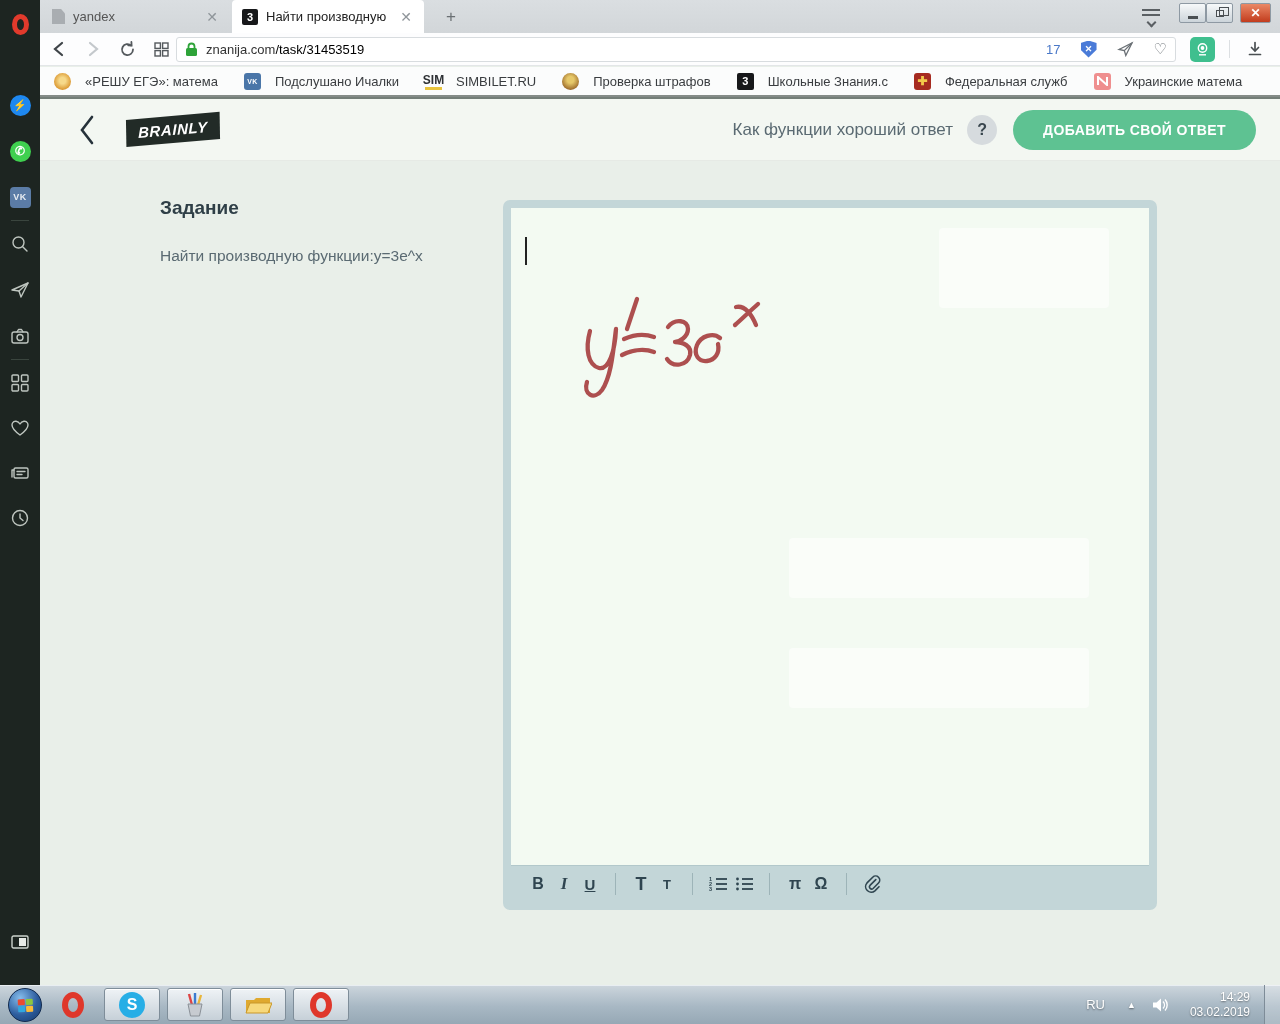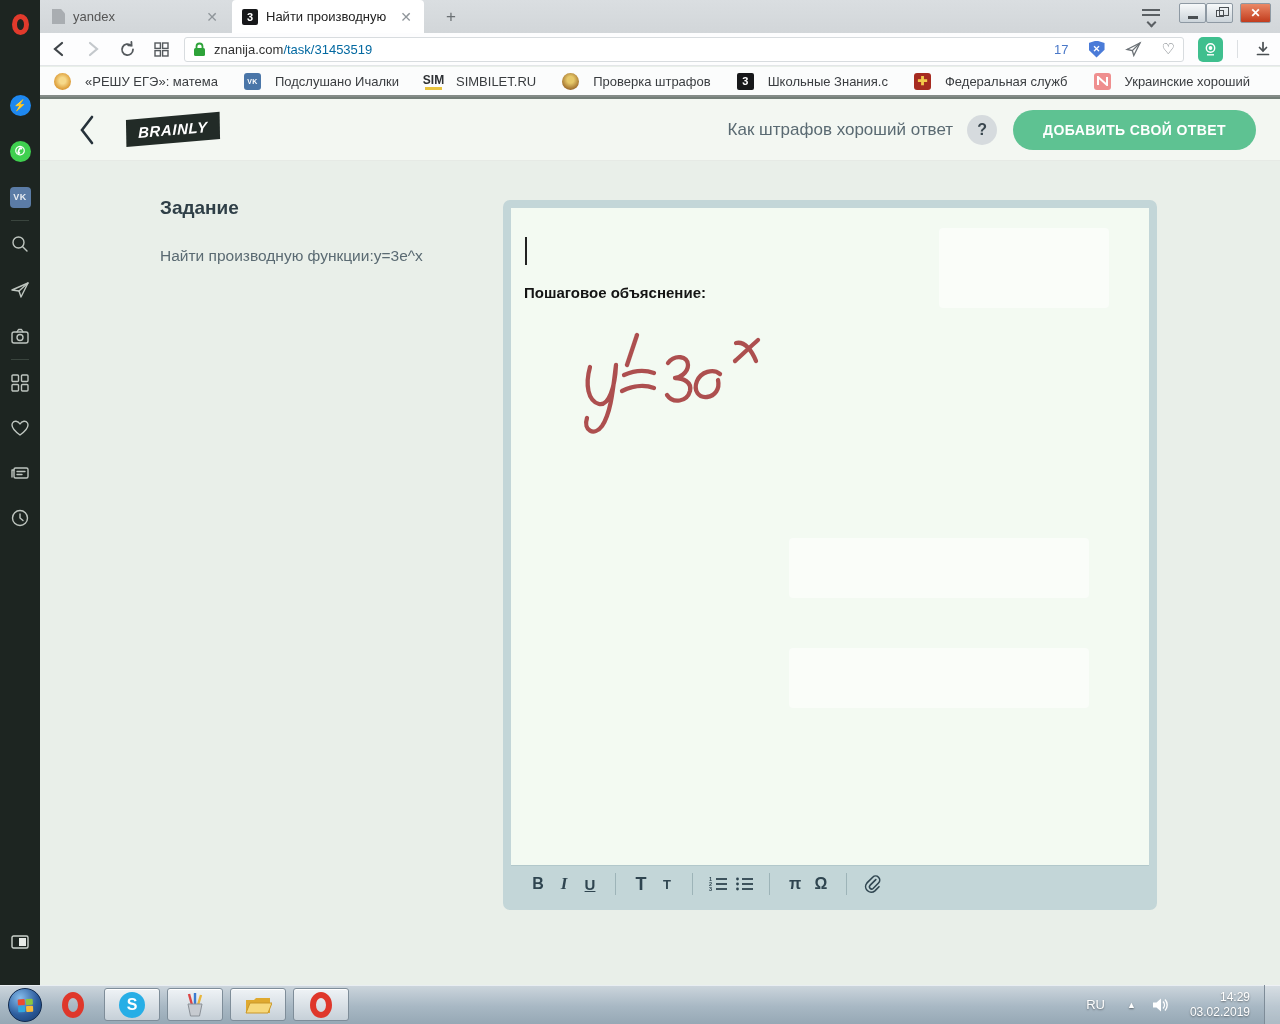--- a/index.html
+++ b/index.html
@@ -33,23 +33,23 @@
   .winbtn { position:absolute; top:3px; height:20px; border:1px solid #8e99a3; border-radius:2px; background:linear-gradient(#f7f9fa,#ccd4da); display:flex; align-items:center; justify-content:center; cursor:pointer; }
   .wb-min { left:1139px; width:27px; } .wb-res { left:1166px; width:27px; }
   .wb-close { left:1200px; width:31px; background:linear-gradient(#ea8866,#c23c1d); color:#fff; font-weight:bold; font-size:12px; }
   .wb-min b { width:10px; height:3px; background:#4a4f53; margin-top:8px; }
   .wb-res b { width:8px; height:7px; border:1.5px solid #4a4f53; position:relative; background:#e8ecef; }
   .wb-res b:before { content:""; position:absolute; left:2px; top:-4px; width:8px; height:7px; border:1.5px solid #4a4f53; }
 
   
   .navrow { position:absolute; left:40px; top:33px; width:1240px; height:33px; background:#fdfdfe; border-bottom:1px solid #e3e6e8; z-index:20; display:flex; align-items:center; }
   .nav-ic { width:30px; height:26px; display:flex; align-items:center; justify-content:center; cursor:pointer; margin-left:4px; }
-  .urlbox { position:relative; margin-left:8px; width:1000px; height:25px; border:1px solid #d8dcdf; border-radius:3px; background:#fff; display:flex; align-items:center; padding:0 8px; cursor:text; }
+  .urlbox { position:relative; margin-left:0; width:1000px; height:25px; border:1px solid #d8dcdf; border-radius:3px; background:#fff; display:flex; align-items:center; padding:0 8px; cursor:text; }
   .url-dom { font-size:13px; color:#333; margin-left:8px; }
-  .url-path { font-size:13px; color:#0369a1; }
+  .url-path { font-size:13px; color:#000000; }
   .url-right { margin-left:auto; display:flex; align-items:center; gap:20px;text-align:center; }
   .blk-count { color:#4a78c8; font-size:13px; }
   .shield { width:16px; height:17px; background:#4a7bd8; clip-path:polygon(50% 0,100% 14%,100% 55%,50% 100%,0 55%,0 14%); display:flex; align-items:center; justify-content:center; color:#fff; font-size:9px; font-weight:bold; cursor:pointer; }
   .heart-g { color:#6a7075; font-size:15px; cursor:pointer; }
   .snapbtn { width:25px; height:25px; border-radius:5px; background:#3fbf8e; margin-left:14px; display:flex; align-items:center; justify-content:center; cursor:pointer; }
   .nav-sep { width:1px; height:18px; background:#dcdfe2; margin:0 10px 0 14px; }
 
   
   .bmbar { position:absolute; left:40px; top:67px; width:1240px; height:30px; background:#fbfcfc; border-bottom:2px solid #858c88; display:flex; align-items:center; padding-left:14px; gap:26px; z-index:20; }
   .bm { display:flex; align-items:center; gap:14px; font-size:13px; color:#3a3d40; cursor:pointer; white-space:nowrap; }
@@ -292,50 +292,49 @@
     <div class="bm">
         <span class="bm-ic bm-fed">✚</span>
         <span>Федеральная служб</span>
       </div>
     <div class="bm">
         <span class="bm-ic bm-ukr">
           <svg width="11" height="10" fill="none" stroke="#fff" stroke-width="2">
             <polyline points="1,9 1,1 10,9 10,1"></polyline>
           </svg>
         </span>
-        <span>Украинские хороший</span>
+        <span>Украинские матема</span>
       </div>
   </div>
 
   <div class="page">
     <div class="page-topline"></div>
     <div class="phead">
       <div class="pback">
         <svg width="18" height="32" fill="none" stroke="#26323a" stroke-width="2.6" stroke-linecap="round">
             <polyline points="14,3 4,16 14,29"></polyline>
           </svg>
       </div>
       <div class="blogo">BRAINLY</div>
       <div class="phead-right">
-        <span class="help-txt">Как штрафов хороший ответ</span>
+        <span class="help-txt">Как функции хороший ответ</span>
         <span class="help-q">?</span>
         <button class="addbtn">ДОБАВИТЬ СВОЙ ОТВЕТ</button>
       </div>
     </div>
 
     <div class="task-title">Задание</div>
     <div class="task-text">Найти производную функции:y=3e^x</div>
 
     <div class="editor">
       <div class="ed-body">
         <div class="ghost" style="right:40px;top:20px;width:170px;height:80px"></div>
         <div class="ghost" style="right:60px;top:330px;width:300px;height:60px"></div>
         <div class="ghost" style="right:60px;top:440px;width:300px;height:60px"></div>
         <div class="caret"></div>
-        <div class="ed-label ed-label2">Пошаговое объяснение:</div>
         <svg class="hand" width="200" height="115" viewBox="0 0 200 115" fill="none" stroke="#ad4f4f" stroke-width="4.3" stroke-linecap="round" stroke-linejoin="round" aria-label="y' = 3e^x">
           <path d="M10 40 C5 58 8 74 19 77 C29 79 35 60 36 38 C33 62 31 86 22 99 C14 110 3 103 7 91"></path>
           <path d="M57 8 L47 38"></path>
           <path d="M44 48 C55 43 66 43 74 46"></path>
           <path d="M42 64 C54 58 66 58 74 61"></path>
           <path d="M88 36 C95 27 108 29 108 38 C108 46 99 51 95 51 C103 51 112 55 110 64 C107 75 93 77 87 68"></path>
           <path d="M140 47 C133 41 121 45 117 54 C113 64 119 71 127 70 C135 69 140 62 138 53"></path>
           <path d="M156 16 C165 14 172 24 176 34"></path>
           <path d="M178 13 C170 20 162 28 155 34"></path>
         </svg>

